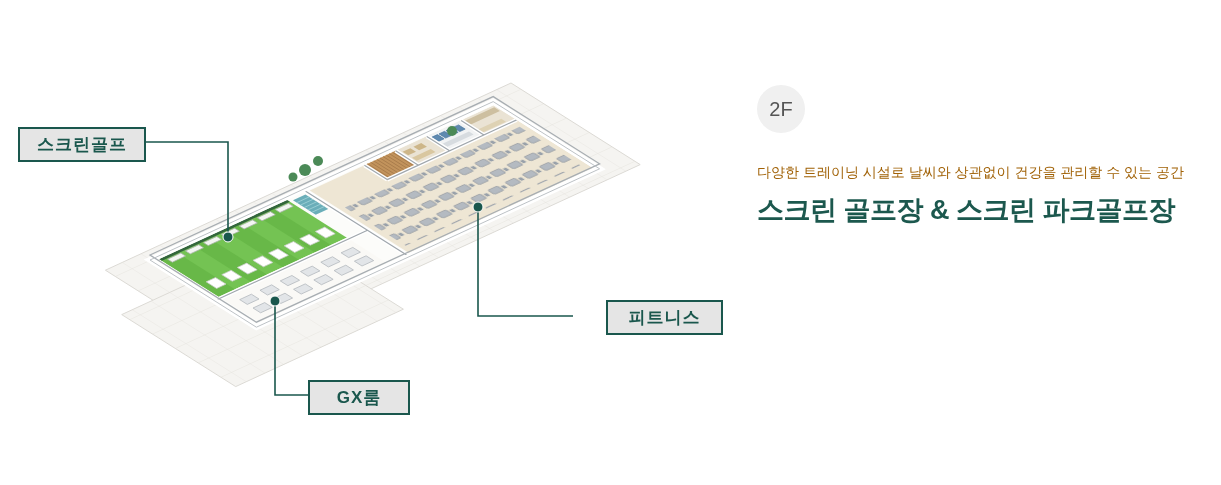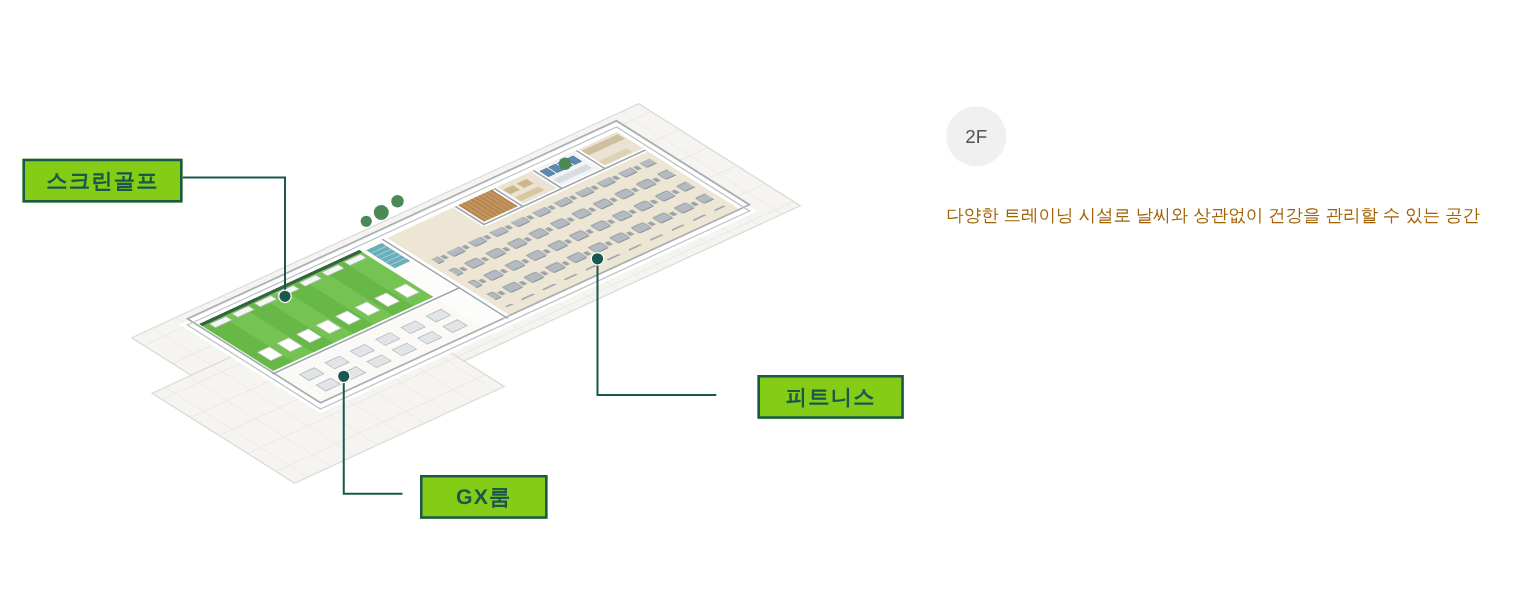--- a/index.html
+++ b/index.html
@@ -3,31 +3,31 @@
 <meta charset="utf-8">
 <style>
   html,body{margin:0;padding:0;background:#ffffff;}
   .stage{
     position:relative;width:1221px;height:485px;background:#ffffff;overflow:hidden;
     font-family:"Liberation Sans","DejaVu Sans",sans-serif;
   }
   .plan{position:absolute;left:0;top:0;width:720px;height:485px;}
   .plan-svg{position:absolute;left:0;top:0;}
   .plan-label{
-    position:absolute;background:#84cc16;border:2px solid #1a574d;color:#1a574d;
+    position:absolute;background:#e5e5e5;border:2px solid #1a574d;color:#1a574d;
     font-size:17px;font-weight:700;letter-spacing:1px;padding:4px 16px;white-space:nowrap;
     box-sizing:border-box;text-align:center;
   }
   .label-screen-golf{left:18px;top:127px;min-width:128px;}
   .label-fitness{left:606px;top:300px;min-width:117px;}
-  .label-gx-room{left:336px;top:380px;min-width:102px;}
+  .label-gx-room{left:308px;top:380px;min-width:102px;}
   .info{position:absolute;left:757px;top:85px;width:455px;}
   .badge{
     width:48px;height:48px;border-radius:50%;background:#f0f0f0;color:#555555;
-    display:flex;align-items:center;justify-content:center;font-size:15px;border:none;cursor:pointer;
+    display:flex;align-items:center;justify-content:center;font-size:20px;border:none;cursor:pointer;
     font-family:inherit;
   }
   .desc{font-size:14px;color:#a16207;line-height:1.4;white-space:nowrap;}
   .desc.first{margin-top:30px;}
   .desc.second{margin-top:56px;}
   .title{
     margin-top:9px;font-size:27px;font-weight:800;color:#1c584e;letter-spacing:-0.5px;white-space:nowrap;
   }
 </style>
 </head>
@@ -168,15 +168,16 @@
     <div class="plan-label label-screen-golf">스크린골프</div>
     <div class="plan-label label-fitness">피트니스</div>
     <div class="plan-label label-gx-room">GX룸</div>
   </div>
 
   <div class="info">
     <button class="badge">2F</button>
 
     <div class="desc first">다양한 트레이닝 시설로 날씨와 상관없이 건강을 관리할 수 있는 공간</div>
 
+    <div class="title">스크린 골프장 &amp; 스크린 파크골프장</div>
   </div>
 
 </div>
 
 </body></html>

